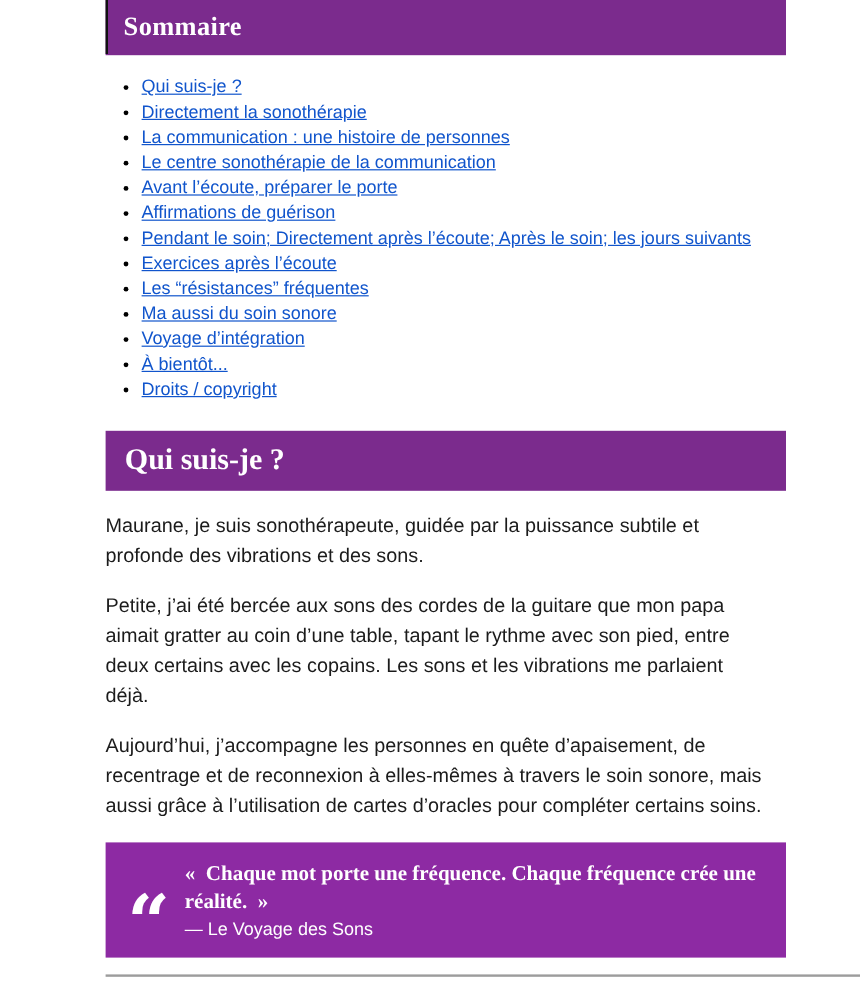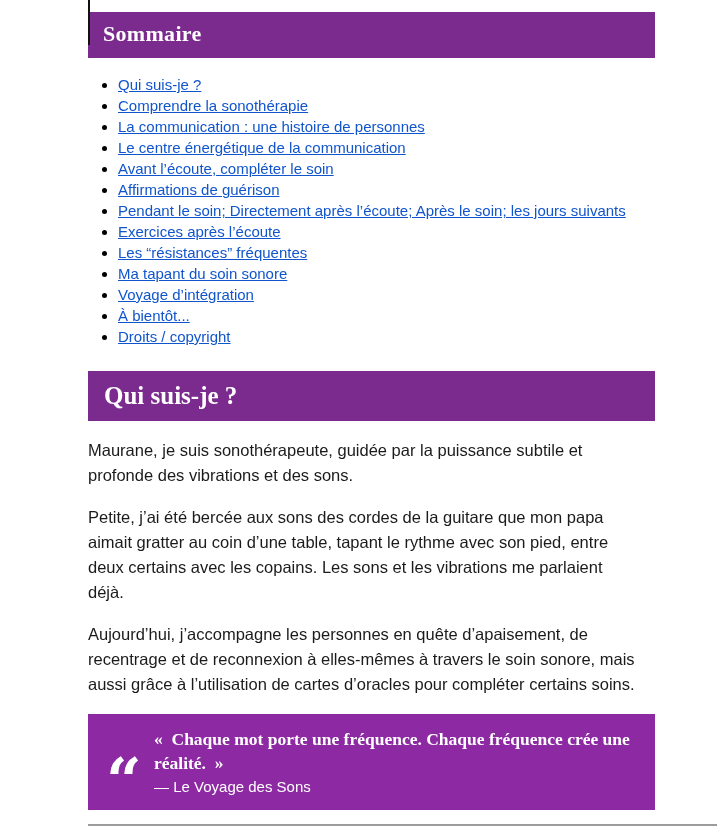--- a/index.html
+++ b/index.html
@@ -7,21 +7,21 @@
     width: 717px;
     height: 835px;
     background: #ffffff;
     font-family: "Liberation Sans", sans-serif;
     position: relative;
     overflow: hidden;
   }
   .content {
     position: absolute;
     left: 88px;
-    top: 12px;
+    top: 0;
     width: 567px;
   }
   .artifact-line {
     position: absolute;
     left: 88px;
     top: 0;
     width: 2px;
     height: 45px;
     background: #111111;
     z-index: 5;
@@ -114,29 +114,29 @@
 <div class="artifact-line"></div>
 
 <div class="content">
 
   <div class="header-bar toc-bar">
     <span>Sommaire</span>
   </div>
 
   <ul class="toc">
     <li><a href="#">Qui suis-je ?</a></li>
-    <li><a href="#">Comprendre la sonothérapie</a></li>
+    <li><a href="#">Directement la sonothérapie</a></li>
     <li><a href="#">La communication : une histoire de personnes</a></li>
-    <li><a href="#">Le centre énergétique de la communication</a></li>
-    <li><a href="#">Avant l’écoute, compléter le soin</a></li>
+    <li><a href="#">Le centre sonothérapie de la communication</a></li>
+    <li><a href="#">Avant l’écoute, préparer le porte</a></li>
     <li><a href="#">Affirmations de guérison</a></li>
     <li><a href="#">Pendant le soin; Directement après l’écoute; Après le soin; les jours suivants</a></li>
     <li><a href="#">Exercices après l’écoute</a></li>
     <li><a href="#">Les “résistances” fréquentes</a></li>
-    <li><a href="#">Ma tapant du soin sonore</a></li>
+    <li><a href="#">Ma aussi du soin sonore</a></li>
     <li><a href="#">Voyage d’intégration</a></li>
     <li><a href="#">À bientôt...</a></li>
     <li><a href="#">Droits / copyright</a></li>
   </ul>
 
   <div class="header-bar section-bar">
     <span>Qui suis-je ?</span>
   </div>
 
   <p class="para first">Maurane, je suis sonothérapeute, guidée par la puissance subtile et profonde des vibrations et des sons.</p>

